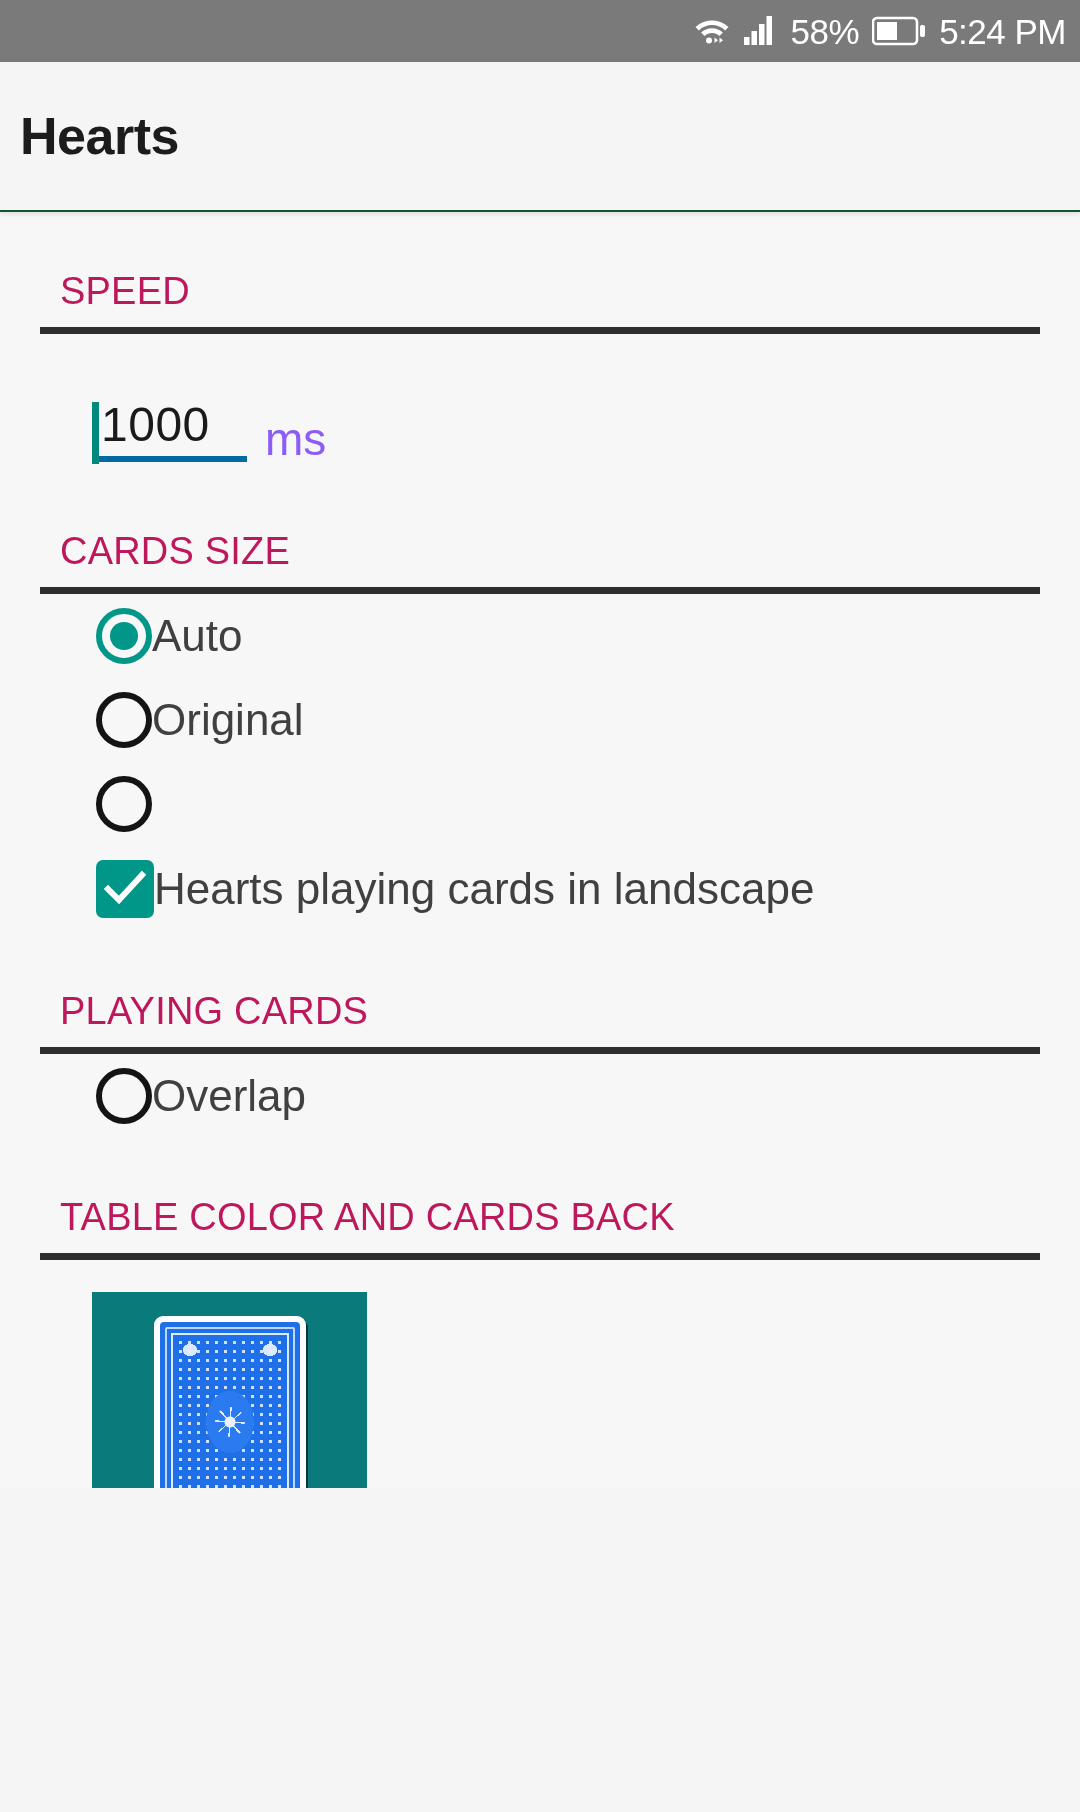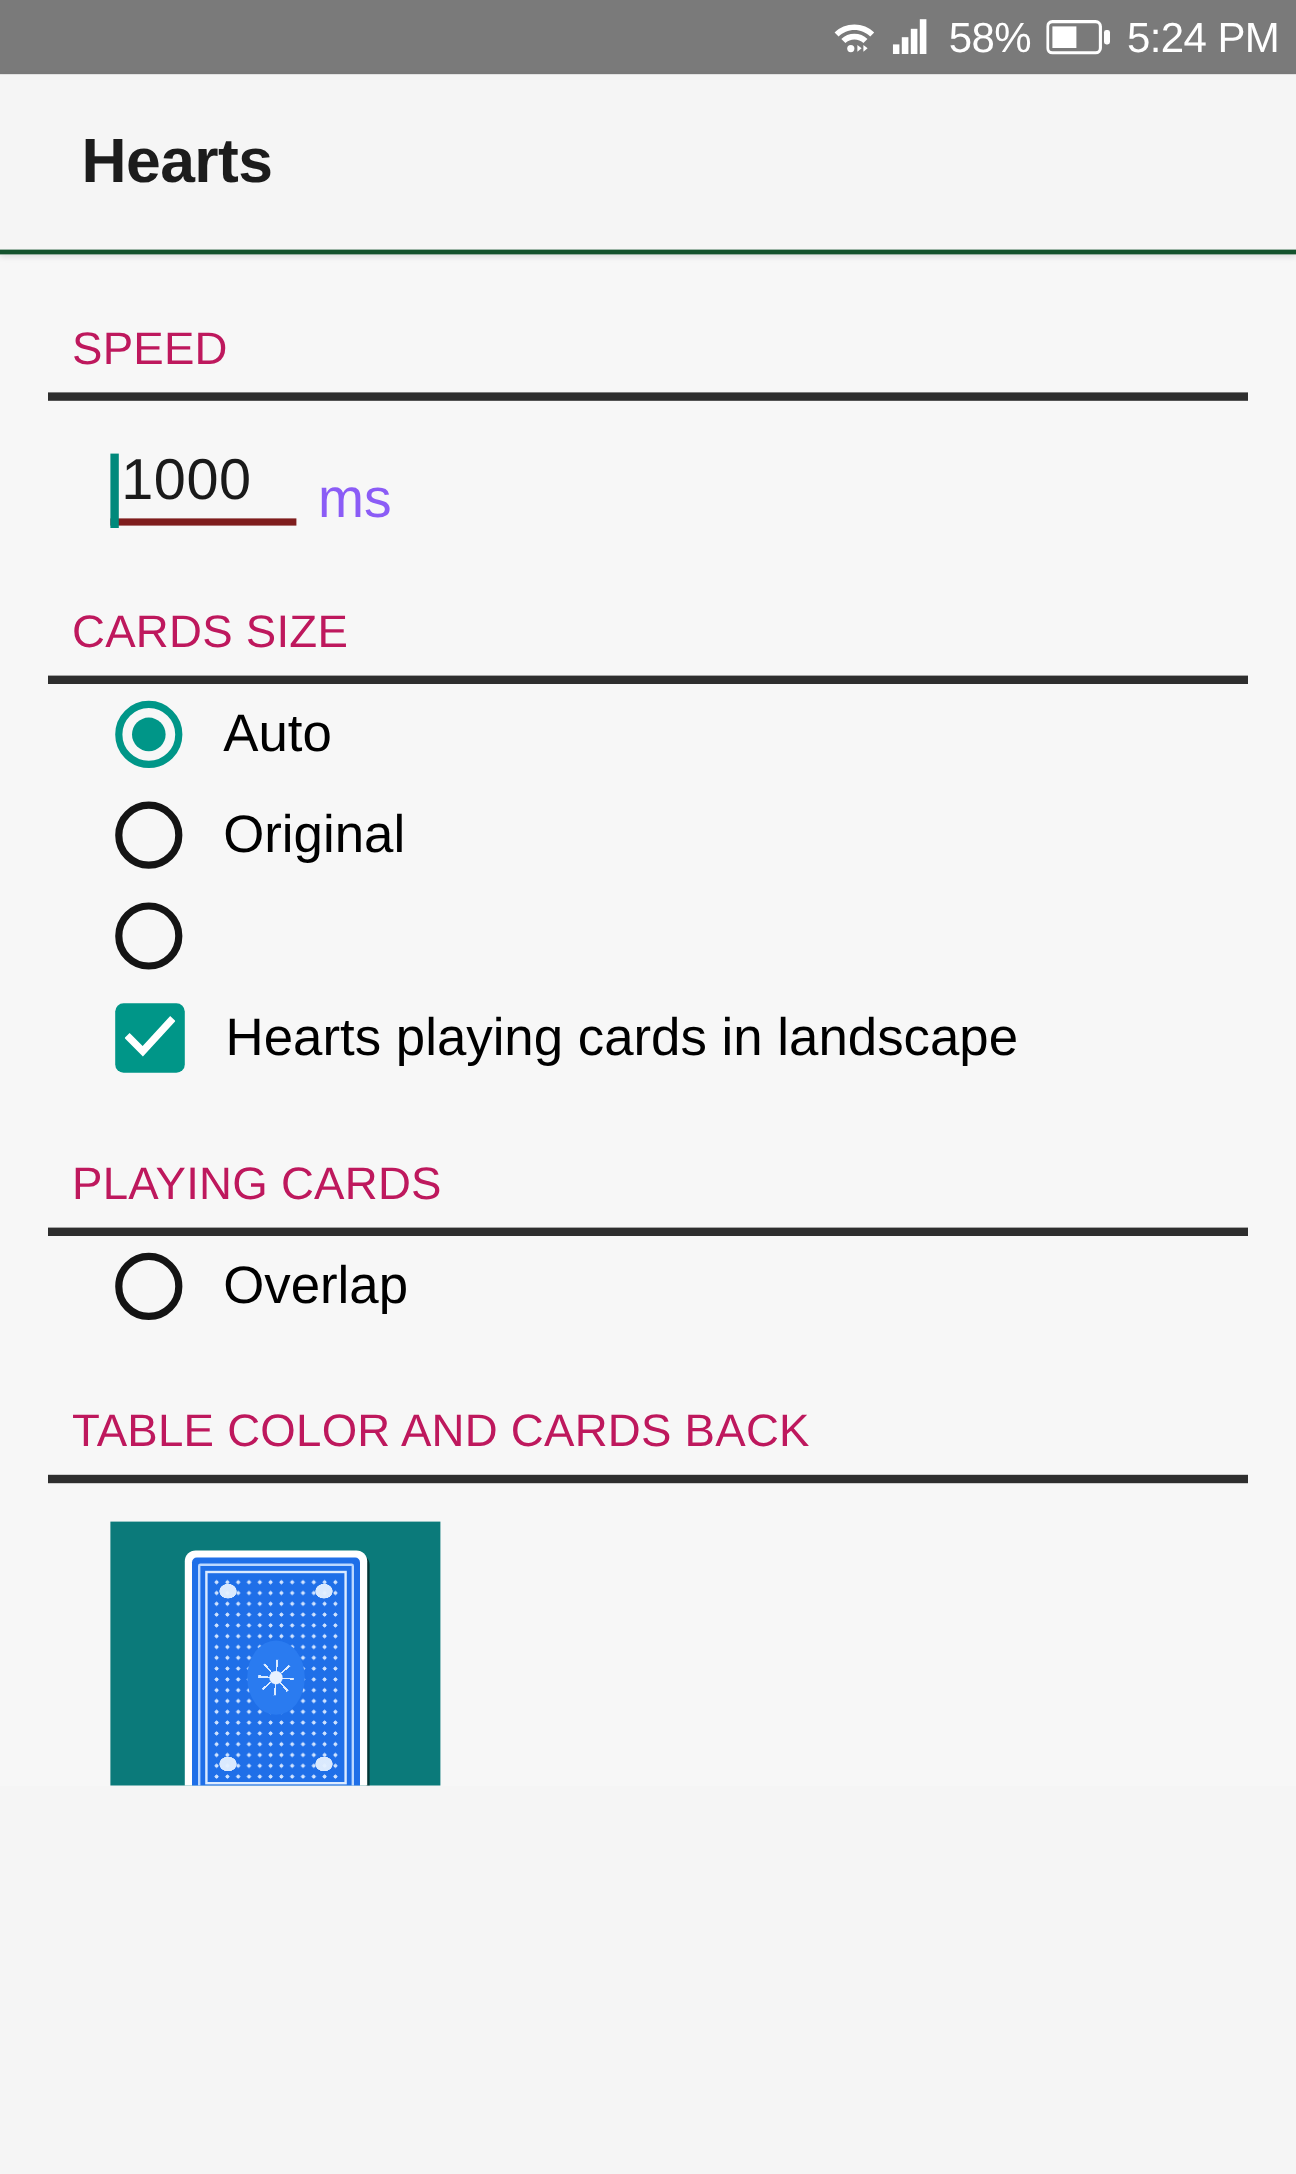--- a/index.html
+++ b/index.html
@@ -46,22 +46,22 @@
     line-height: 1;
   }
   .battery-wrap { display: flex; align-items: center; }
 
   
   .app-bar {
     height: 150px;
     background: #f5f5f5;
     display: flex;
     align-items: center;
-    padding-left: 68px;
-    border-bottom: 4px solid #14532d;
+    padding-left: 20px;
+    border-bottom: 2px solid #14532d;
     box-shadow: 0 2px 5px rgba(0,0,0,0.10);
     flex: 0 0 auto;
     z-index: 3;
   }
   .app-title {
     font-size: 52px;
     font-weight: bold;
     color: #1c1c1c;
     letter-spacing: -0.5px;
   }
@@ -90,21 +90,22 @@
   
   .speed-row {
     display: flex;
     align-items: flex-end;
     padding: 42px 0 10px 52px;
   }
   .speed-field {
     position: relative;
     width: 155px;
     padding-bottom: 6px;
-    border-bottom: 6px solid #7f1d1d;
+    border-bottom: 6px solid #0369a1;
+    margin-top: 24px;
   }
   .speed-caret {
     position: absolute;
     left: 0;
     top: 2px;
     width: 7px;
     height: 62px;
     background: #00897b;
   }
   .speed-value {
@@ -157,22 +158,21 @@
     height: 58px;
     border-radius: 7px;
     background: #009688;
     flex: 0 0 auto;
     position: relative;
   }
   .checkbox svg { position: absolute; left: 8px; top: 9px; }
 
   .option-label {
     font-size: 44px;
-    color: #000000;
-    margin-left: 34px;
+    color: #404040;
     line-height: 1;
   }
 
   
   .swatch-row {
     padding: 32px 0 0 52px;
     display: flex;
   }
   .table-swatch {
     width: 275px;

